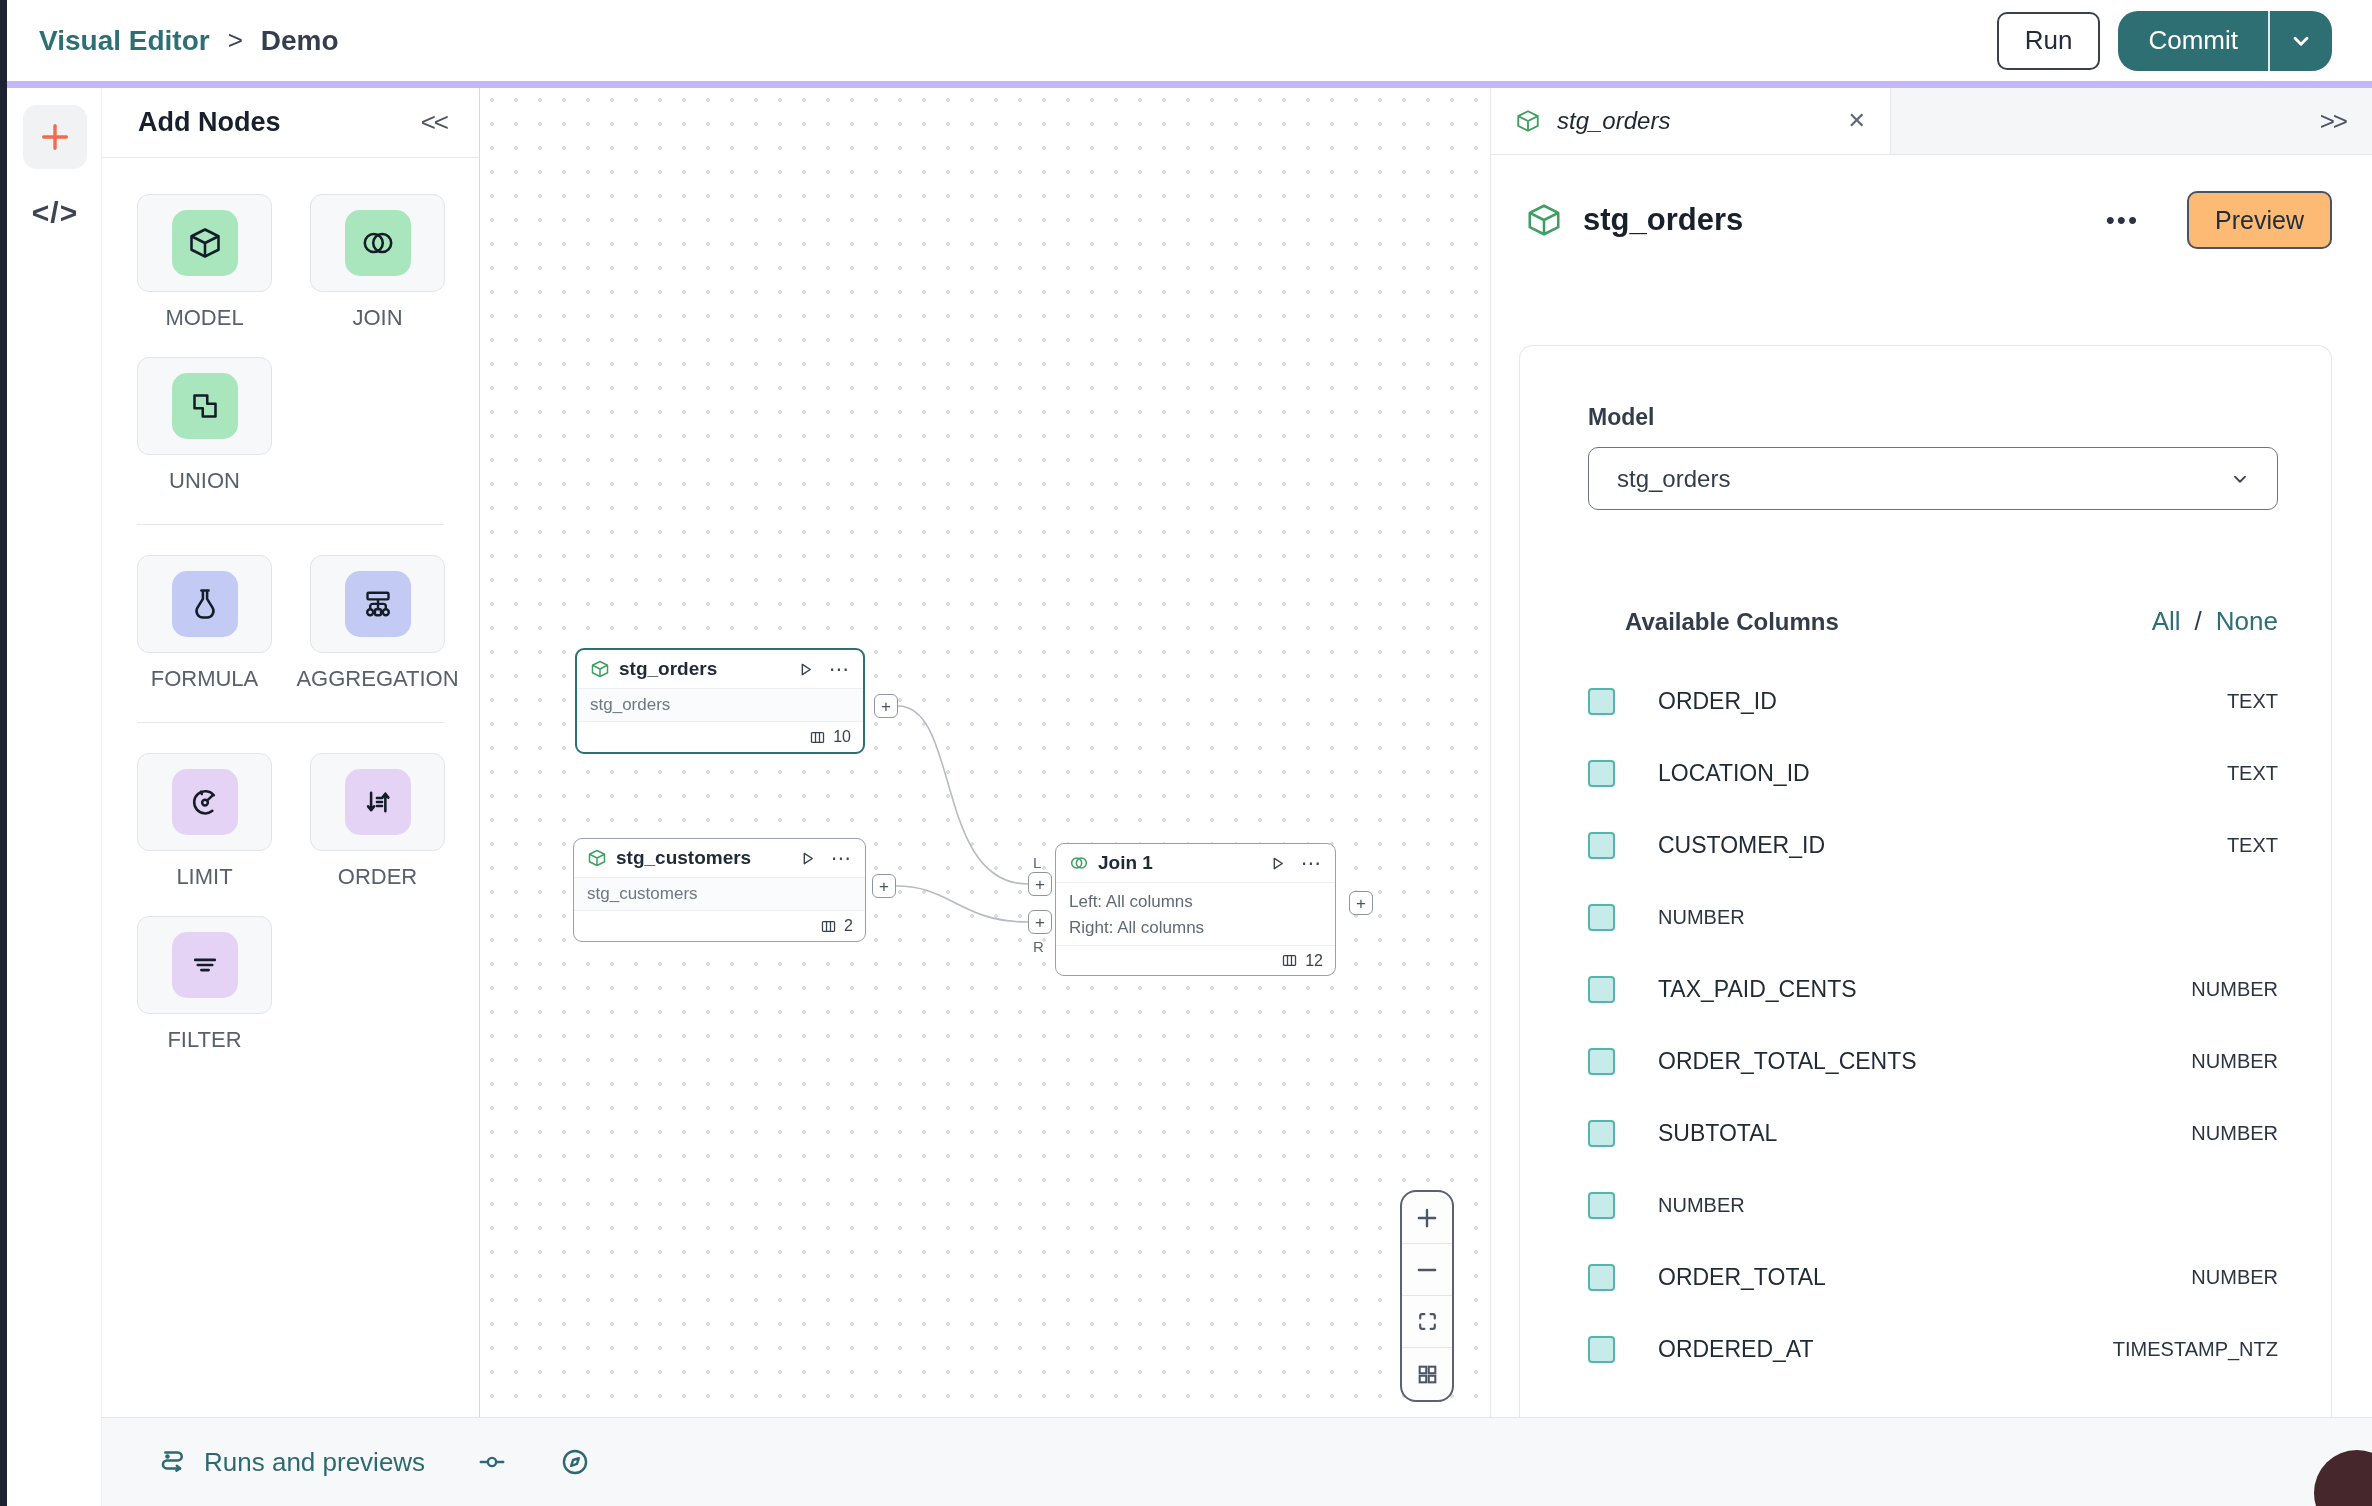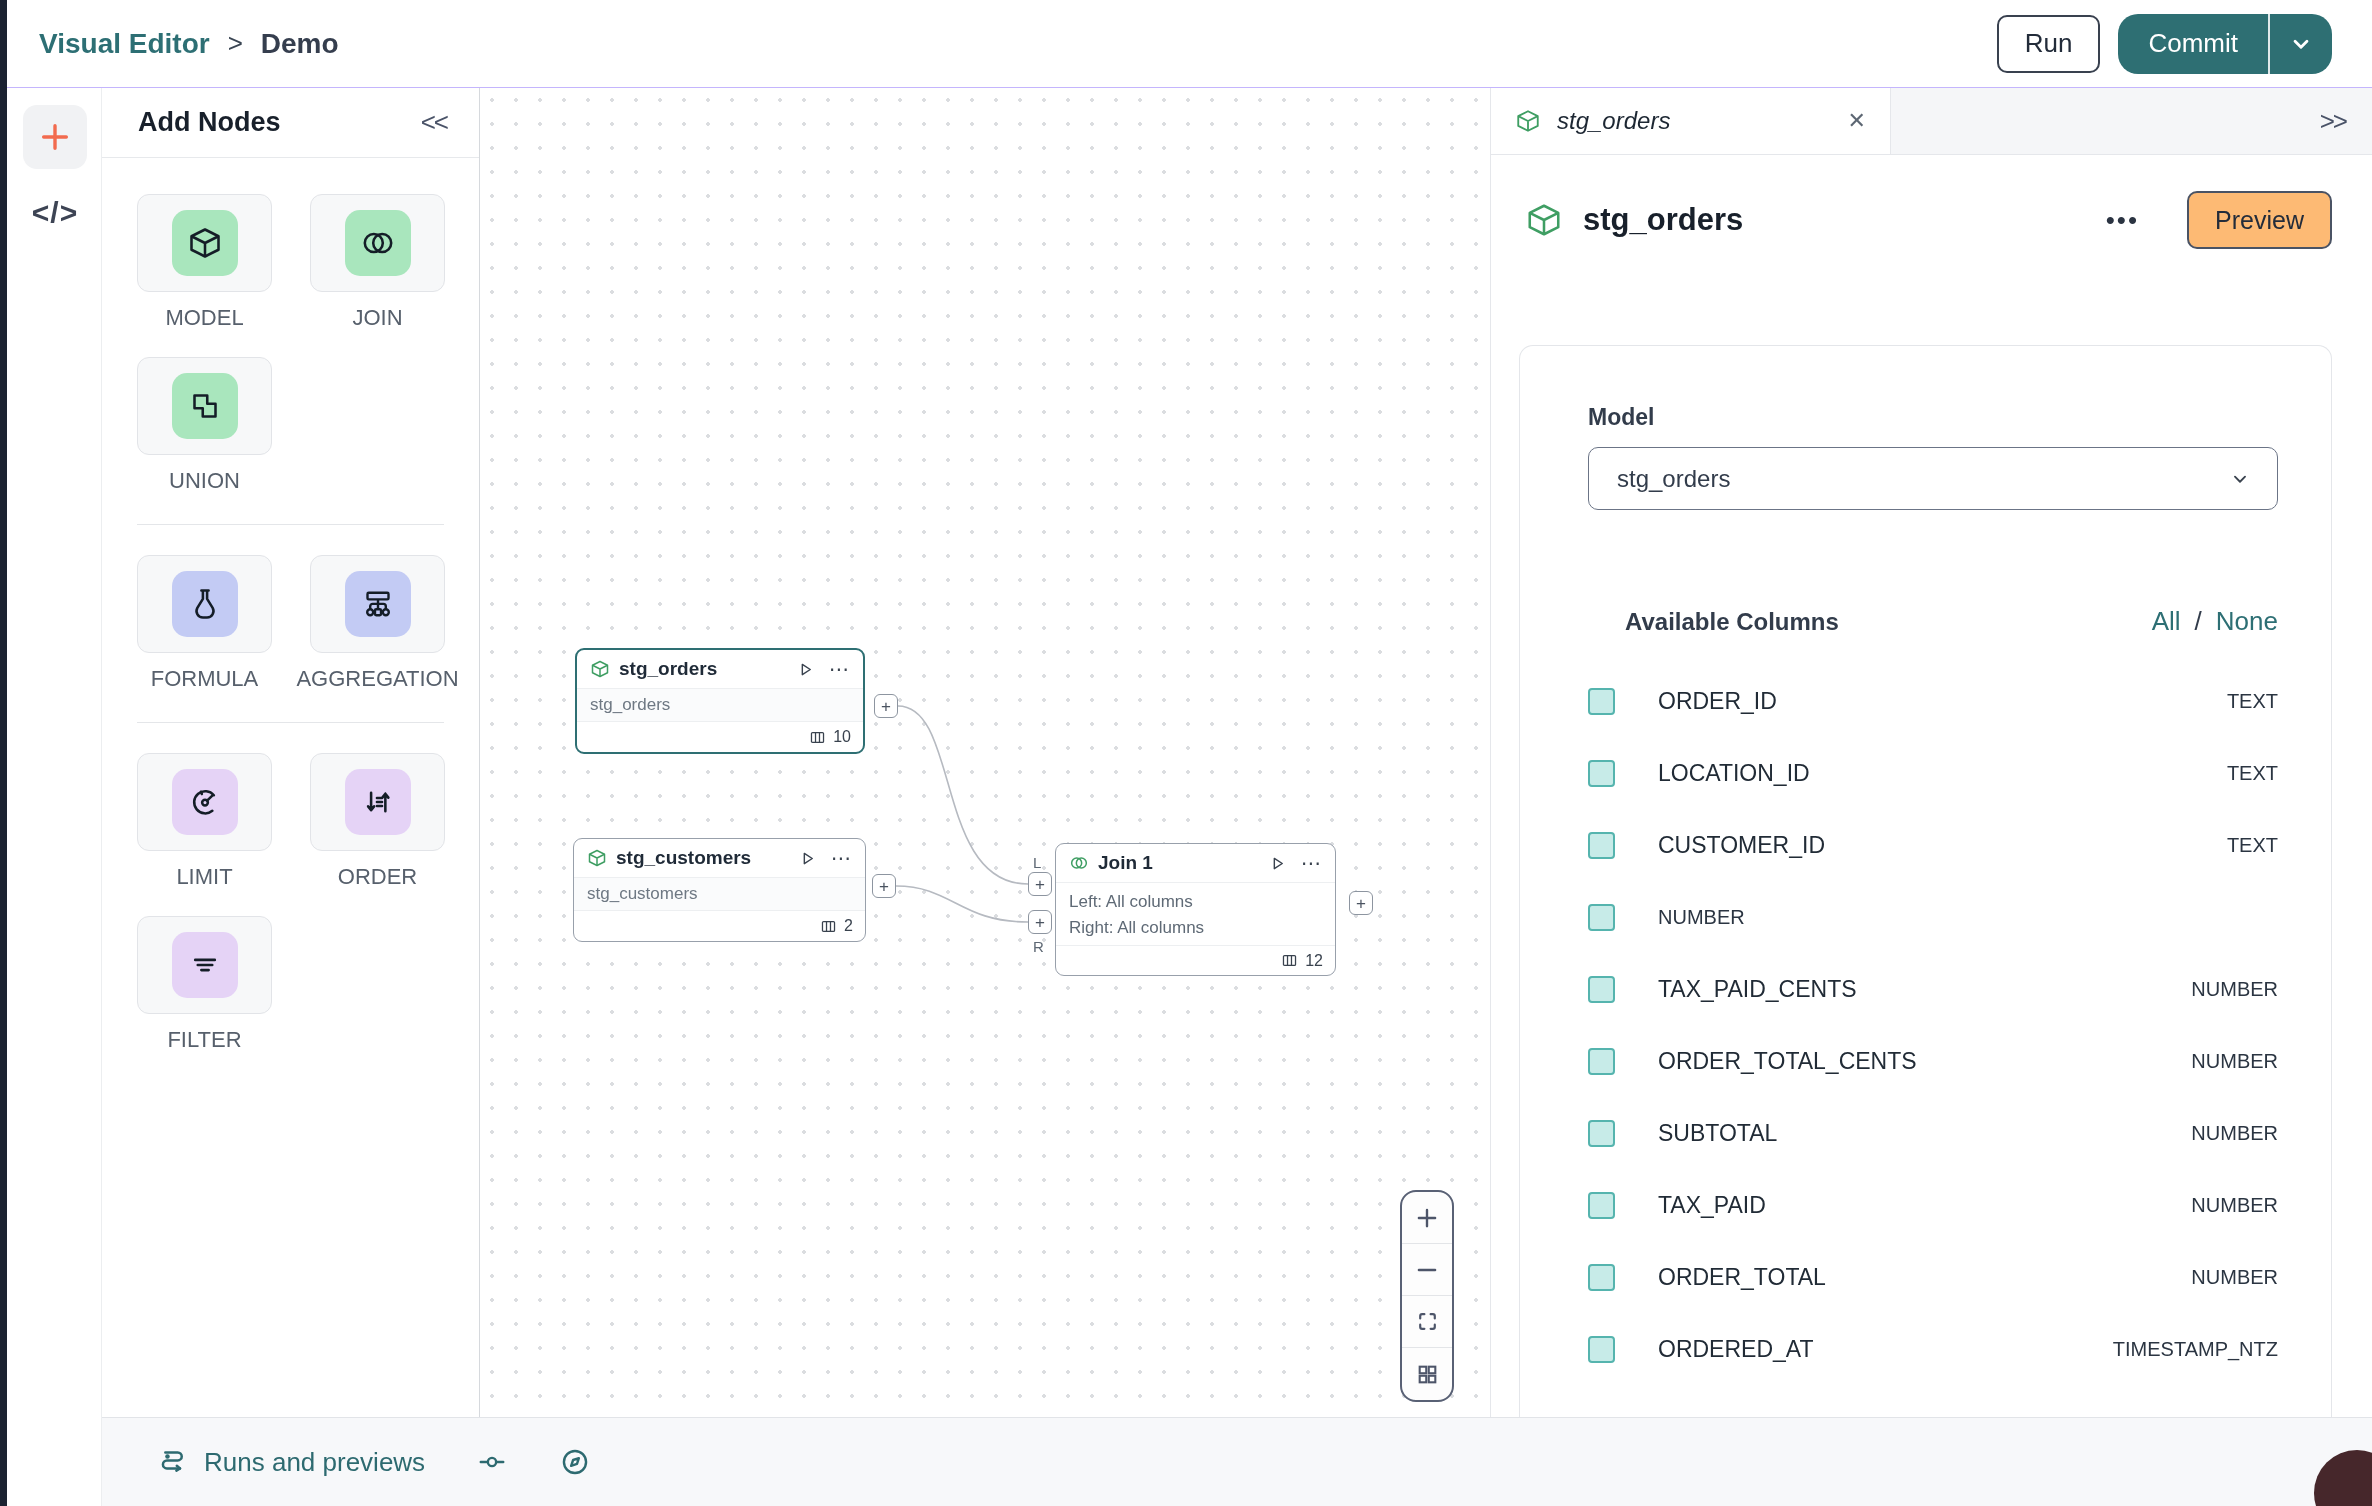--- a/index.html
+++ b/index.html
@@ -4,21 +4,21 @@
 <style>
   * { margin:0; padding:0; box-sizing:border-box; }
   html,body { width:2372px; height:1506px; overflow:hidden; }
   body { font-family:"Liberation Sans","DejaVu Sans",sans-serif; background:#fff; color:#232c3a; position:relative; }
   svg { display:block; }
 
   
   .left-strip { position:absolute; left:0; top:0; width:7px; height:1506px; background:#1b2231; }
   .topbar { position:absolute; left:7px; top:0; width:2365px; height:88px; background:#fff;
             display:flex; align-items:center; justify-content:space-between; padding:0 40px 0 32px;
-            border-bottom:1px solid #c4b5fd; z-index:5; }
+            border-bottom:7px solid #c4b5fd; z-index:5; }
   .crumbs { display:flex; align-items:center; gap:18px; font-size:28px; font-weight:700; }
   .crumb-root { color:#2d6f74; cursor:pointer; }
   .crumb-sep { color:#3a4553; font-weight:400; font-size:26px; }
   .crumb-cur { color:#353e4e; }
   .topbar-actions { display:flex; align-items:center; gap:18px; }
   .btn-run { height:58px; padding:0 26px; background:#fff; border:2px solid #39414f; border-radius:10px;
              font-size:26px; color:#232c3a; display:flex; align-items:center; cursor:pointer; }
   .btn-commit-group { display:flex; height:60px; border-radius:20px; overflow:hidden; }
   .btn-commit { background:#2e6f73; color:#fff; font-size:26px; padding:0 30px; display:flex; align-items:center;
                 border:none; cursor:pointer; border-right:2px solid rgba(255,255,255,.85); }
@@ -491,21 +491,20 @@
         </div>
 
         <div class="col-row">
           <span class="col-check"></span>
           <span class="col-name">SUBTOTAL</span>
           <span class="col-type">NUMBER</span>
         </div>
 
         <div class="col-row">
           <span class="col-check"></span>
-          <span class="col-name">TAX_PAID</span>
           <span class="col-type">NUMBER</span>
         </div>
 
         <div class="col-row">
           <span class="col-check"></span>
           <span class="col-name">ORDER_TOTAL</span>
           <span class="col-type">NUMBER</span>
         </div>
 
         <div class="col-row">

